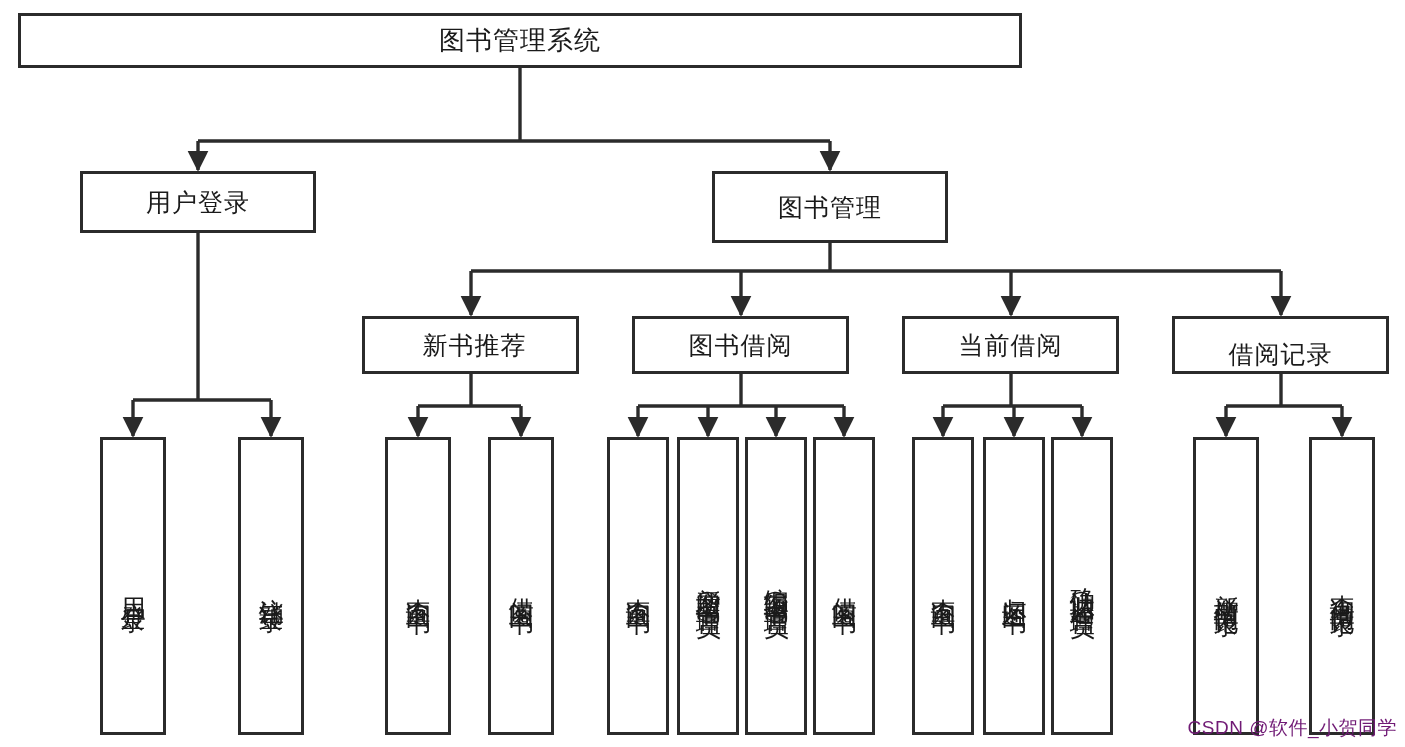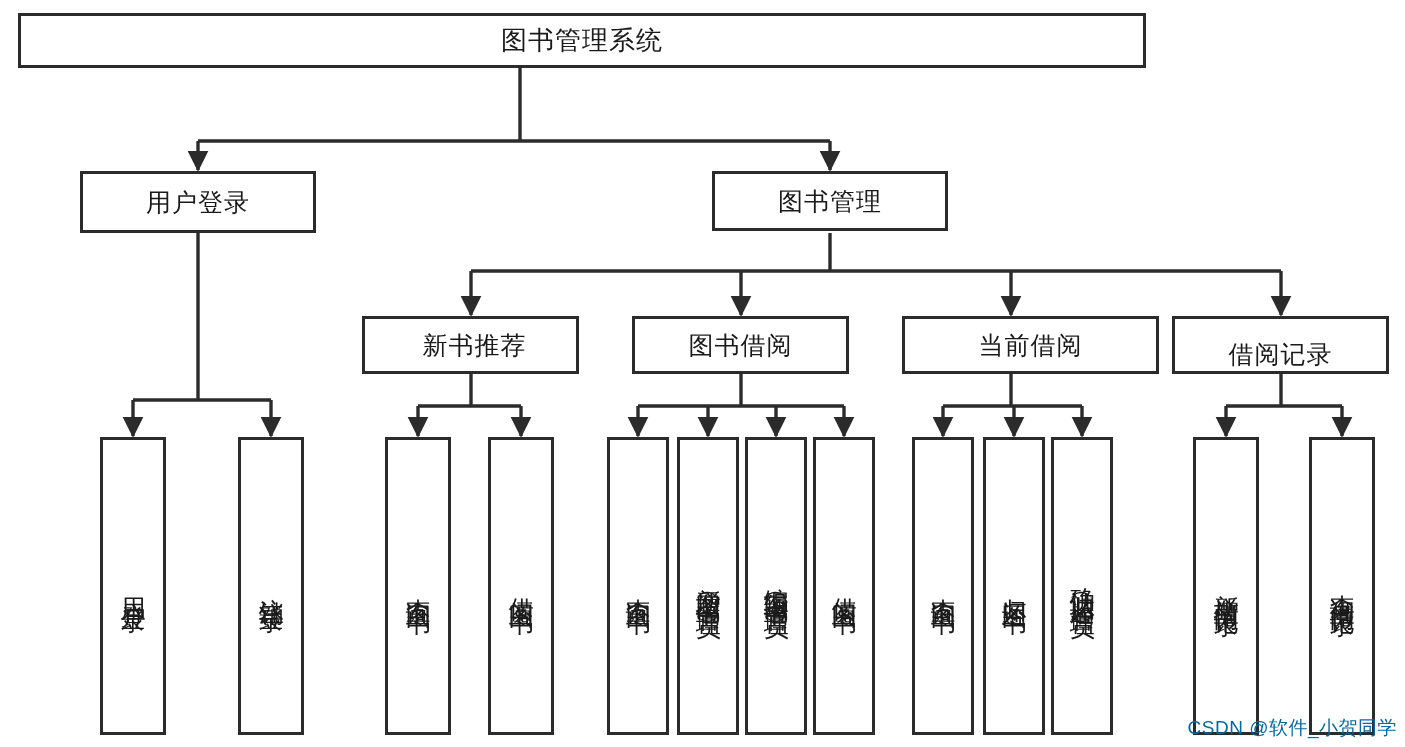--- a/index.html
+++ b/index.html
@@ -51,21 +51,21 @@
     font-size: 25px;
     line-height: 1.1;
     letter-spacing: 4px;
     white-space: nowrap;
   }
   .watermark {
     position: absolute;
     right: 8px;
     bottom: 6px;
     font-size: 19px;
-    color: #0369a1;
+    color: #701a75;
     letter-spacing: 0.5px;
     white-space: nowrap;
   }
 </style>
 </head>
 <body>
 
 <div id="canvas">
 
   <svg id="edges" viewBox="0 0 1405 747" xmlns="http://www.w3.org/2000/svg">
@@ -105,36 +105,36 @@
         <path d="M 1014 406 L 1014 436" marker-end="url(#arrow)"></path>
         <path d="M 1082 406 L 1082 436" marker-end="url(#arrow)"></path>
         <path d="M 1281 374 L 1281 406"></path>
         <path d="M 1226 406 L 1342 406"></path>
         <path d="M 1226 406 L 1226 436" marker-end="url(#arrow)"></path>
         <path d="M 1342 406 L 1342 436" marker-end="url(#arrow)"></path>
       </g>
   </svg>
 
   <div id="node-layer">
-      <div class="node horiz root" style="left: 18px; top: 13px; width: 1128px; height: 55px; text-align: right;">
+      <div class="node horiz root" style="left: 18px; top: 13px; width: 1004px; height: 55px; text-align: right;">
         <span>图书管理系统</span>
       </div>
       <div class="node horiz" style="left: 80px; top: 171px; width: 236px; height: 62px;">
         <span>用户登录</span>
       </div>
-      <div class="node horiz" style="left: 712px; top: 171px; width: 236px; height: 60px;">
+      <div class="node horiz" style="left: 712px; top: 171px; width: 236px; height: 72px;">
         <span>图书管理</span>
       </div>
       <div class="node horiz" style="left: 362px; top: 316px; width: 217px; height: 58px; padding-left: 8px;">
         <span>新书推荐</span>
       </div>
       <div class="node horiz" style="left: 632px; top: 316px; width: 217px; height: 58px;">
         <span>图书借阅</span>
       </div>
-      <div class="node horiz" style="left: 902px; top: 316px; width: 257px; height: 58px;">
+      <div class="node horiz" style="left: 902px; top: 316px; width: 217px; height: 58px;">
         <span>当前借阅</span>
       </div>
       <div class="node horiz" style="left: 1172px; top: 316px; width: 217px; height: 58px; align-items: flex-end;">
         <span>借阅记录</span>
       </div>
       <div class="node vert" style="left: 100px; top: 437px; width: 66px; height: 298px;">
         <span class="vtext">用户登录</span>
       </div>
       <div class="node vert" style="left: 238px; top: 437px; width: 66px; height: 298px;">
         <span class="vtext">注销登录</span>

